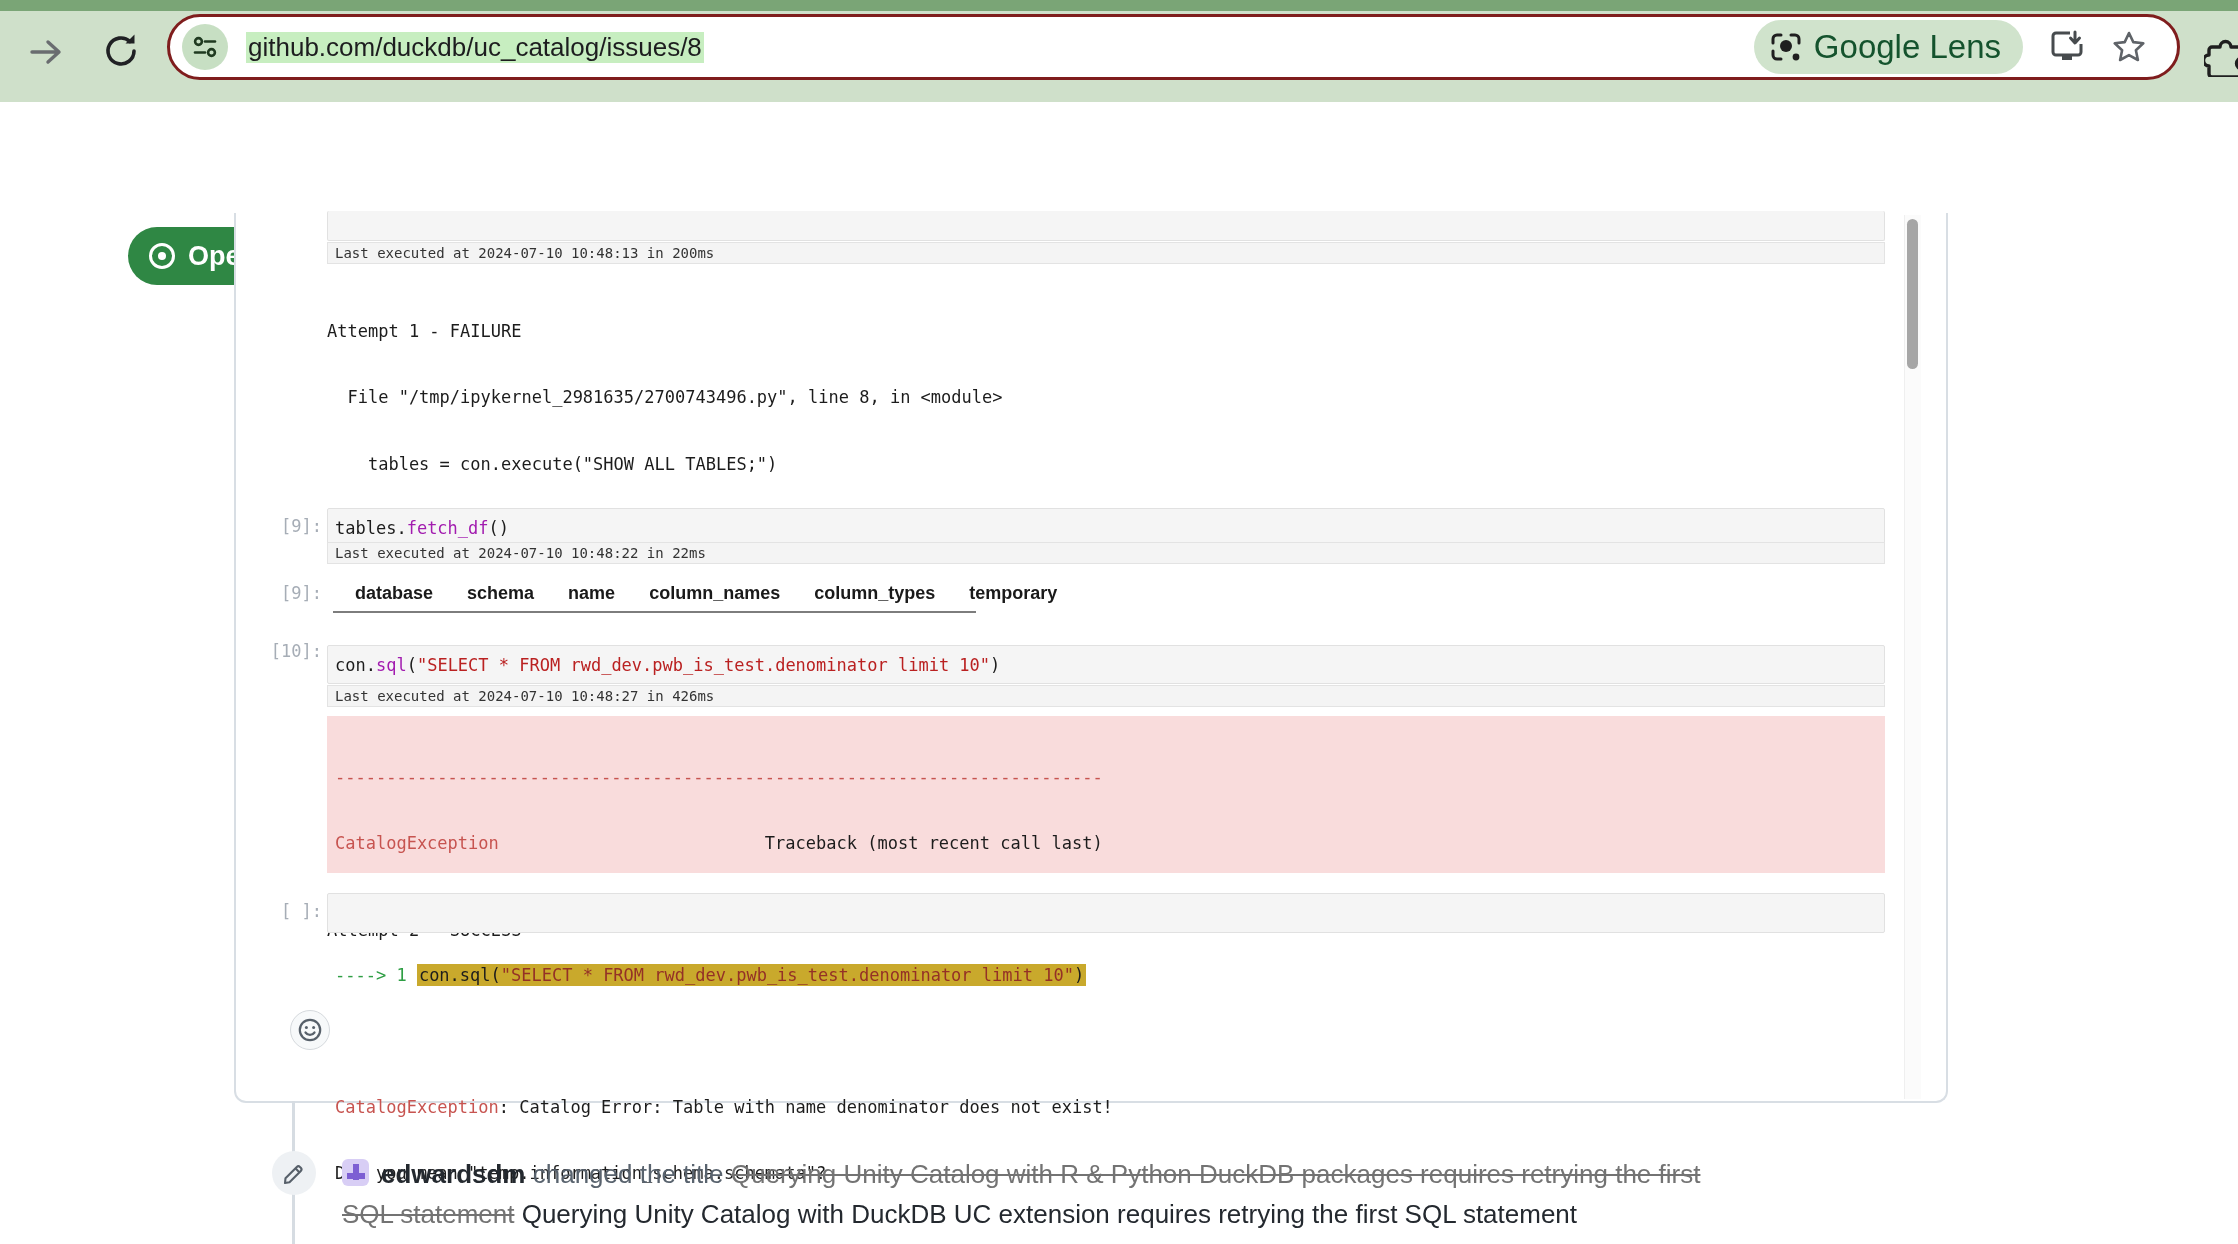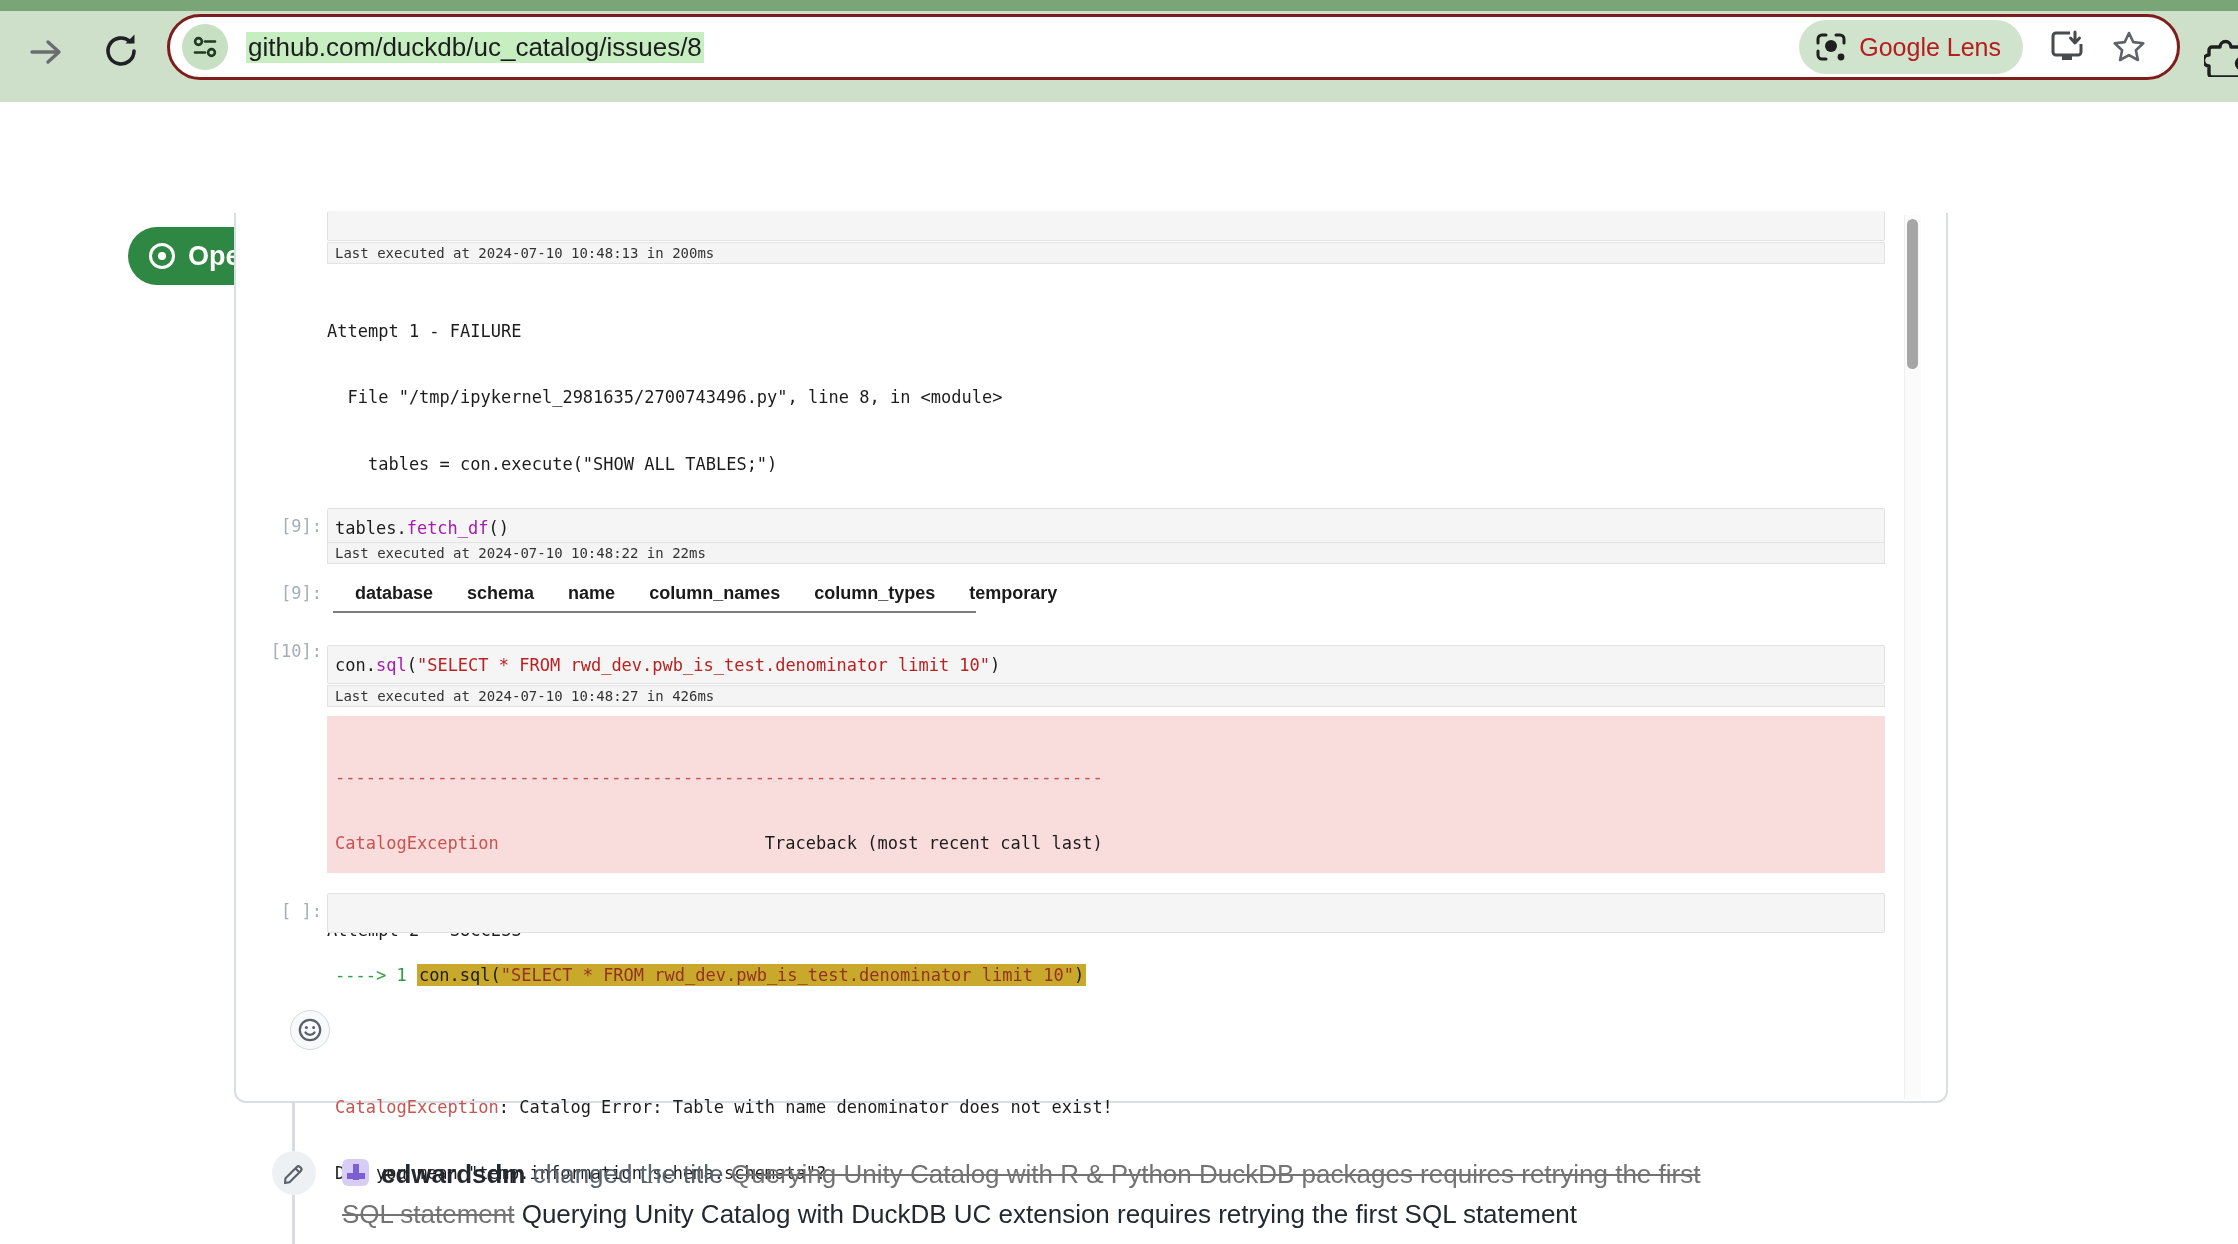--- a/index.html
+++ b/index.html
@@ -21,21 +21,21 @@
     border:3px solid #7f1d1d;border-radius:36px;box-sizing:border-box;
     display:flex;align-items:center;
   }
   #site-info{width:46px;height:46px;border-radius:50%;background:#c7dfc3;margin-left:12px;
     display:flex;align-items:center;justify-content:center;color:#1f3a20;flex:0 0 auto;}
   #url-text{margin-left:18px;font-size:26px;color:#1d1d1f;white-space:nowrap;flex:0 1 auto;overflow:hidden;}
   #url-text .sel{background:#c7eec0;padding:5px 2px 7px 2px;border-radius:2px;}
   #bar-right{margin-left:auto;display:flex;align-items:center;gap:26px;margin-right:30px;}
   #lens-chip{height:54px;border-radius:27px;background:#d0e3cc;display:flex;align-items:center;
     gap:12px;padding:0 22px 0 16px;color:#1f1f1f;}
-  #lens-chip .lbl{font-size:25px;color:#b91c1c;white-space:nowrap;}
+  #lens-chip .lbl{font-size:33px;color:#14532d;white-space:nowrap;}
   #puzzle-icon{left:2204px;top:35px;width:46px;height:42px;color:#1f1f1f;}
 
   
   #gh-header{left:0;top:102px;width:2238px;height:111px;background:#ffffff;}
   #state-pill{
     left:128px;top:125px;height:58px;min-width:157px;border-radius:29px;background:#2f8744;
     display:flex;align-items:center;gap:10px;padding:0 24px 0 18px;box-sizing:border-box;color:#fff;
   }
   #state-pill .lbl{font-size:27px;font-weight:700;color:#ffffff;}
   #issue-title{left:301px;top:138px;width:1800px;font-size:28px;font-weight:700;color:#24292f;white-space:nowrap;}

